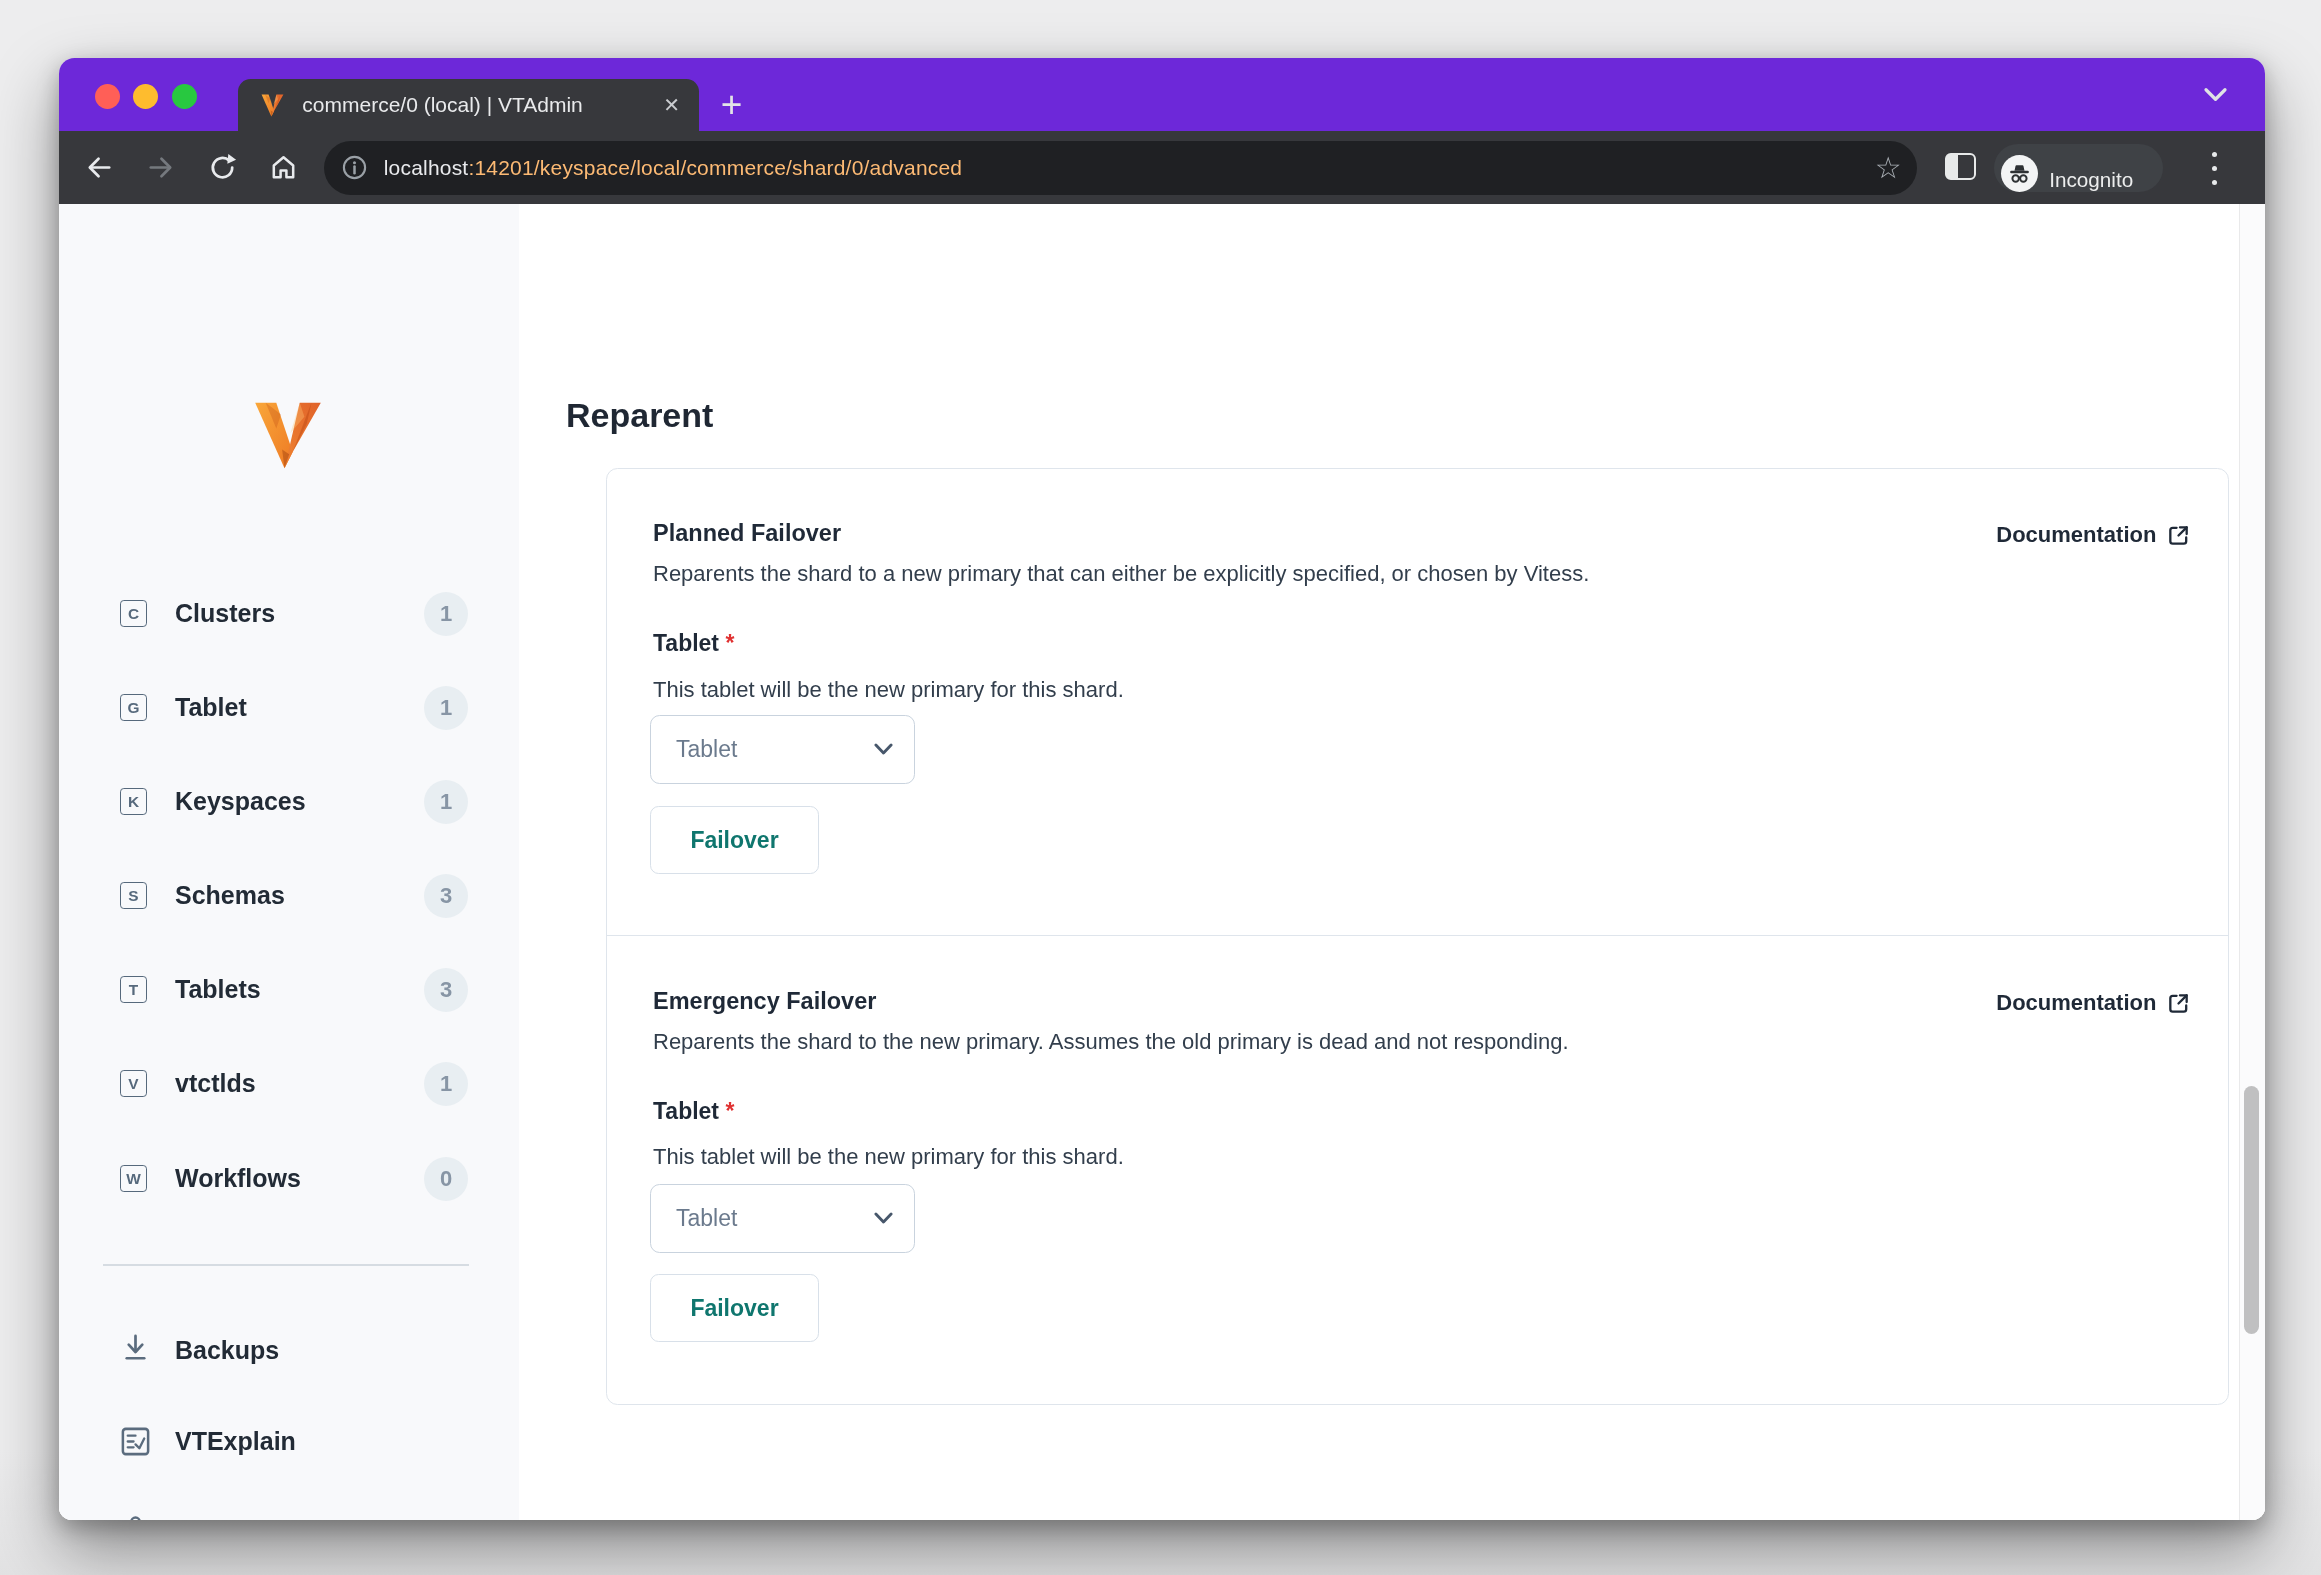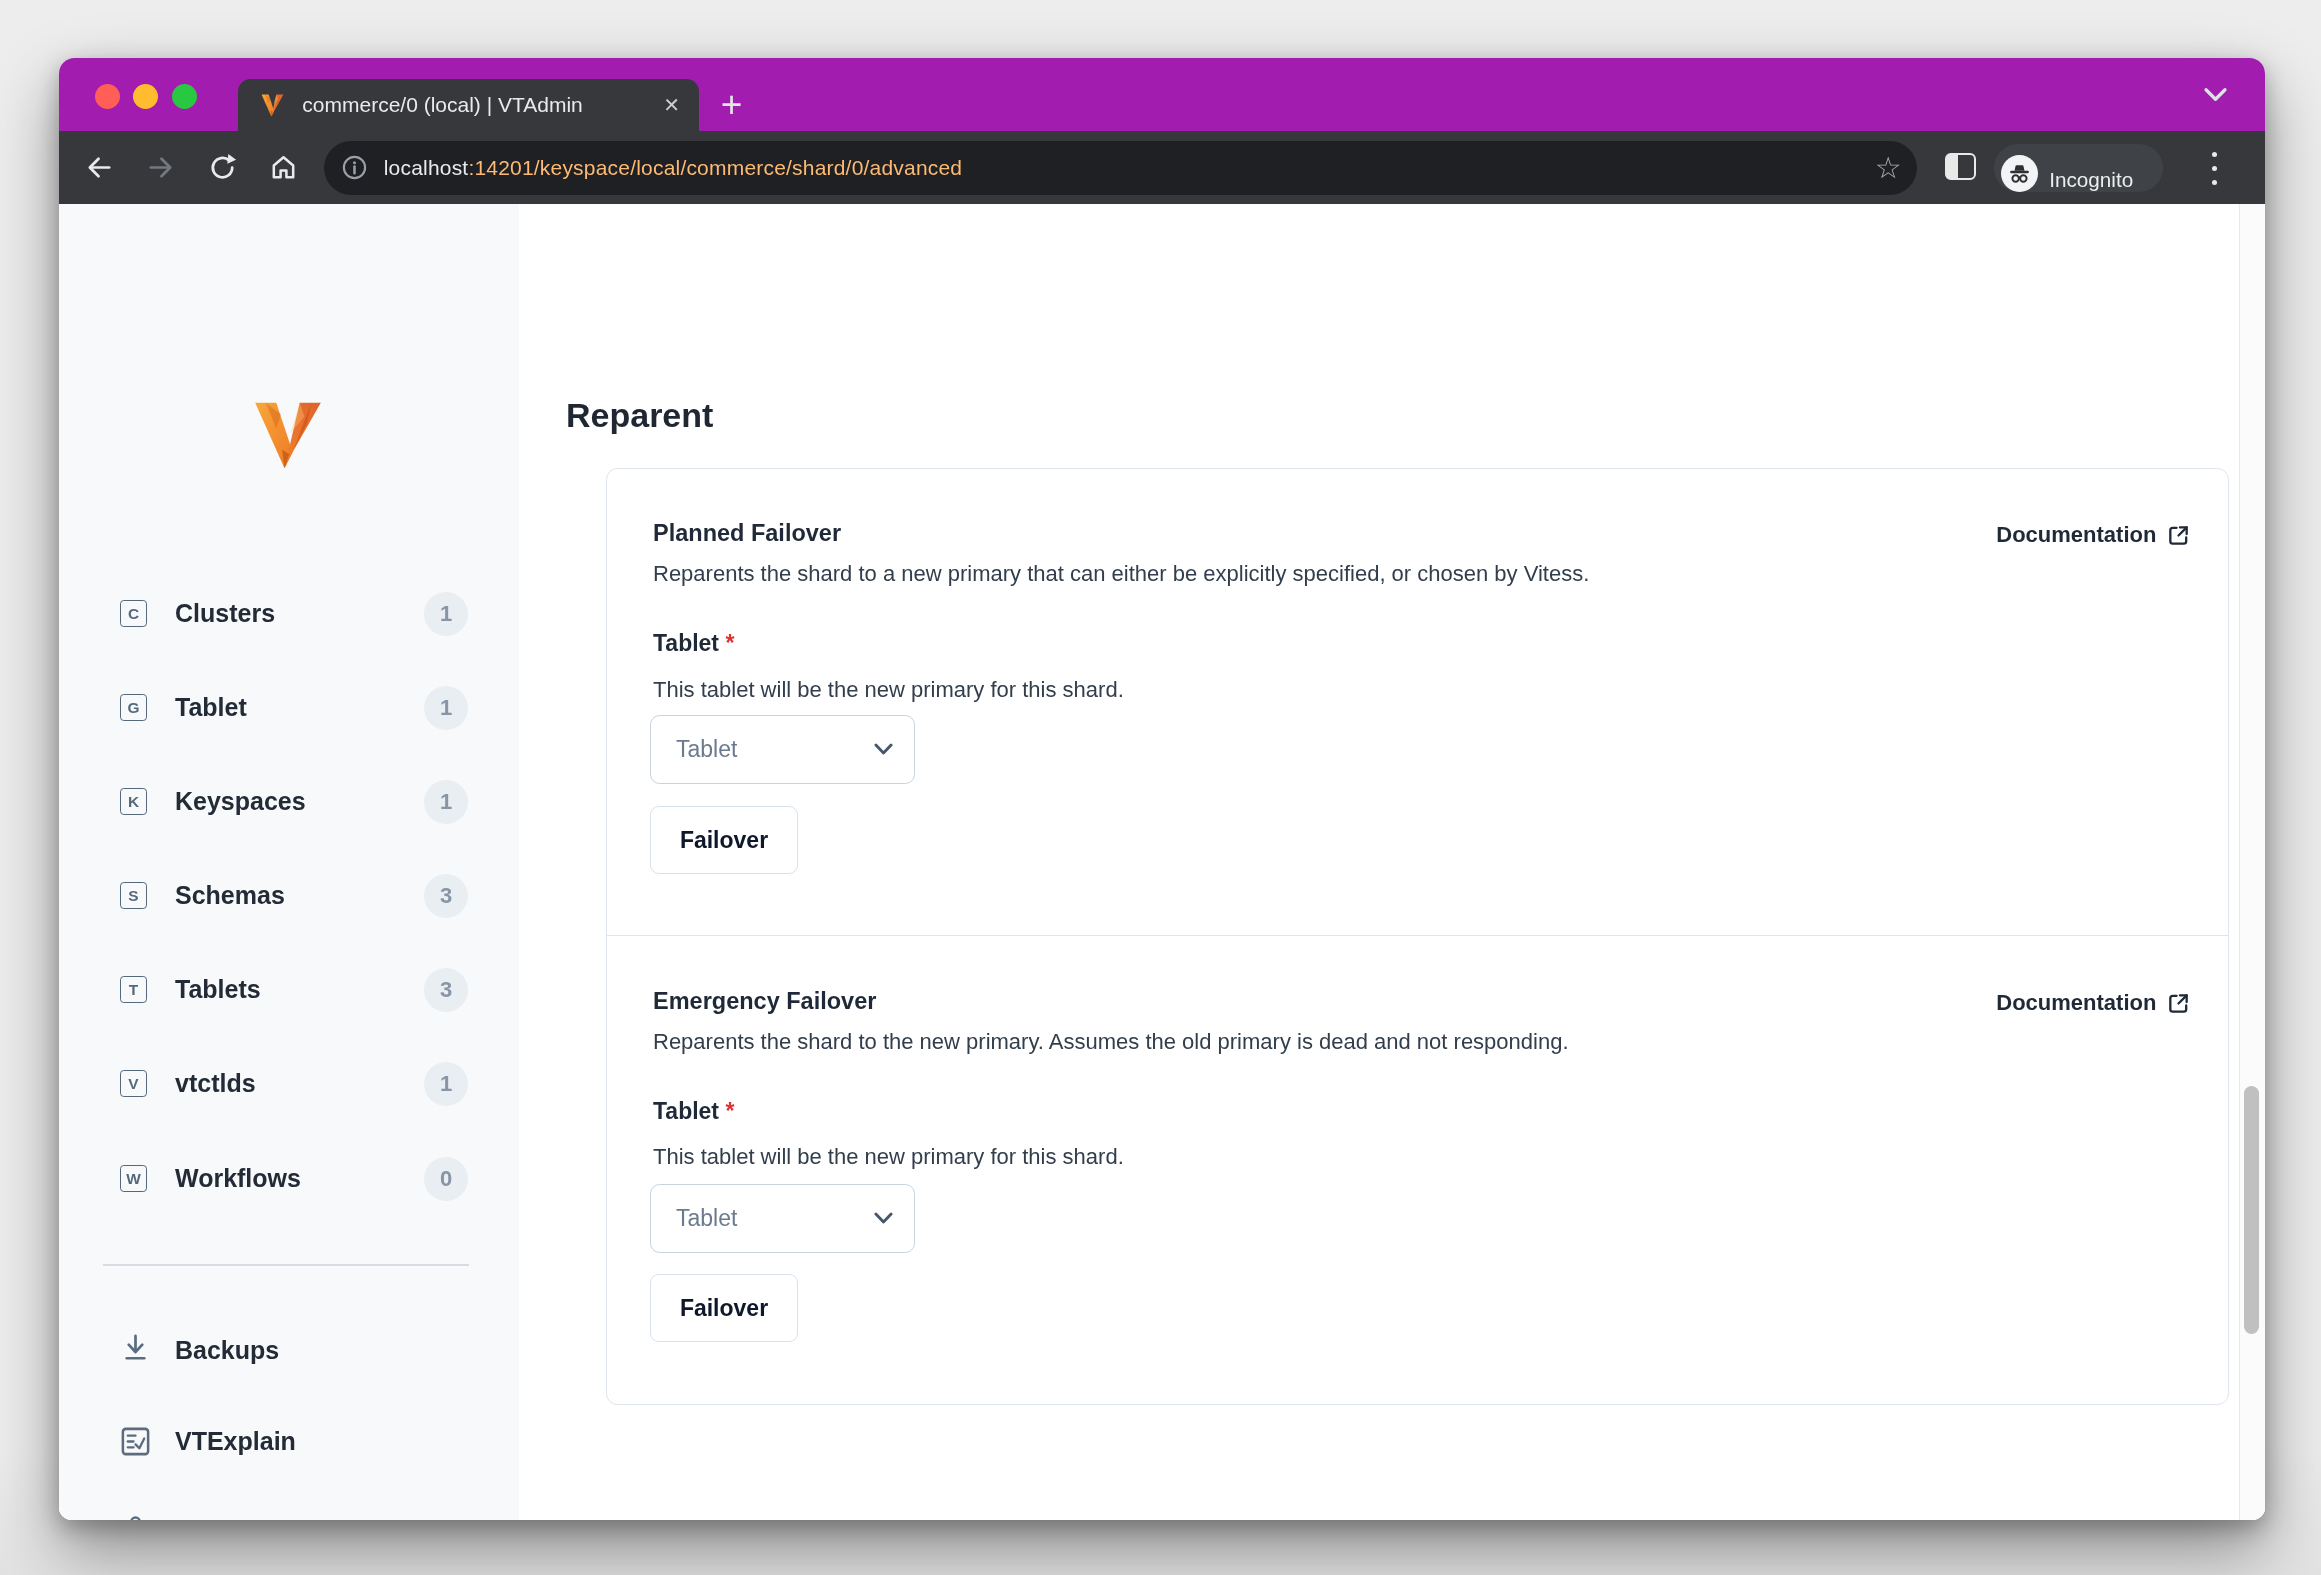--- a/index.html
+++ b/index.html
@@ -1,21 +1,21 @@
 <!DOCTYPE html>
 <html><head>
 <meta charset="utf-8">
 <style>
   html,body{margin:0;padding:0;}
   body{width:2321px;height:1576px;background:#ececec;font-family:"Liberation Sans",sans-serif;overflow:hidden;}
   .stage{position:relative;width:2321px;height:1576px;background:linear-gradient(#ededee 0 92%,#e2e2e3 100%);}
   .window{position:absolute;left:59px;top:58px;width:2206px;height:1462px;border-radius:15.4px 15.4px 12.5px 12.5px;overflow:hidden;
           box-shadow:0 29px 67px rgba(0,0,0,.40),0 7.7px 21px rgba(0,0,0,.25);background:#fff;}
   
-  .tabstrip{position:absolute;left:0;top:0;right:0;height:73px;background:#a21caf;}
+  .tabstrip{position:absolute;left:0;top:0;right:0;height:73px;background:#6d28d9;}
   .traffic{position:absolute;top:26px;width:25px;height:25px;border-radius:50%;}
   .t-red{left:36px;background:#ff5f57;}
   .t-yellow{left:74px;background:#febc2e;}
   .t-green{left:113px;background:#28c840;}
   .tab{position:absolute;left:179px;top:21px;width:461px;height:52px;background:#37383c;border-radius:12.5px 12.5px 0 0;display:flex;align-items:center;}
   .tab-fav{margin-left:21px;width:27px;height:25px;flex:0 0 auto;}
   .tab-title{margin-left:16.3px;font-size:21px;color:#e9eaec;white-space:nowrap;}
   .tab-close{margin-left:auto;margin-right:19px;font-size:20px;color:#caccd0;cursor:default;}
   .newtab{position:absolute;left:655px;top:28px;width:35px;height:37px;color:#e2e4e7;font-size:37px;font-weight:300;line-height:37px;text-align:center;}
   .strip-chev{position:absolute;right:37px;top:27px;}
@@ -60,22 +60,22 @@
   .sec-title{position:absolute;left:46px;font-size:23.5px;font-weight:700;color:#1f2937;}
   .doclink{position:absolute;right:37px;display:flex;align-items:center;gap:9.6px;font-size:22px;font-weight:700;color:#1f2937;cursor:pointer;}
   .sec-desc{position:absolute;left:46px;font-size:22px;color:#323e4c;}
   .fld-label{position:absolute;left:46px;font-size:23px;font-weight:700;color:#1f2937;}
   .req{color:#e03131;font-weight:700;}
   .fld-desc{position:absolute;left:46px;font-size:22px;color:#323e4c;}
   .select{position:absolute;left:43px;width:265px;height:69px;border:1.9px solid #c9d3de;border-radius:9.6px;box-sizing:border-box;background:#fff;
           display:flex;align-items:center;cursor:pointer;}
   .select-val{margin-left:25px;font-size:23px;color:#6b7a8d;}
   .select-chev{margin-left:auto;margin-right:21px;}
-  .btn-failover{position:absolute;left:43px;width:148px;height:68px;border:1.9px solid #d8e0e9;border-radius:8.6px;box-sizing:border-box;background:#fff;
-                color:#0f172a;font-size:23px;font-weight:700;display:flex;align-items:center;justify-content:center;}
+  .btn-failover{position:absolute;left:43px;width:169px;height:68px;border:1.9px solid #d8e0e9;border-radius:8.6px;box-sizing:border-box;background:#fff;
+                color:#0f766e;font-size:23px;font-weight:700;display:flex;align-items:center;justify-content:center;}
   
   .s1 .sec-title{top:51px;} .s1 .doclink{top:53px;}
   .s1 .sec-desc{top:92px;}
   .s1 .fld-label{top:161px;}
   .s1 .fld-desc{top:208px;}
   .s1 .select{top:246px;}
   .s1 .btn-failover{top:337px;}
   .s2 .sec-title{top:519px;} .s2 .doclink{top:521px;}
   .s2 .sec-desc{top:560px;}
   .s2 .fld-label{top:629px;}

